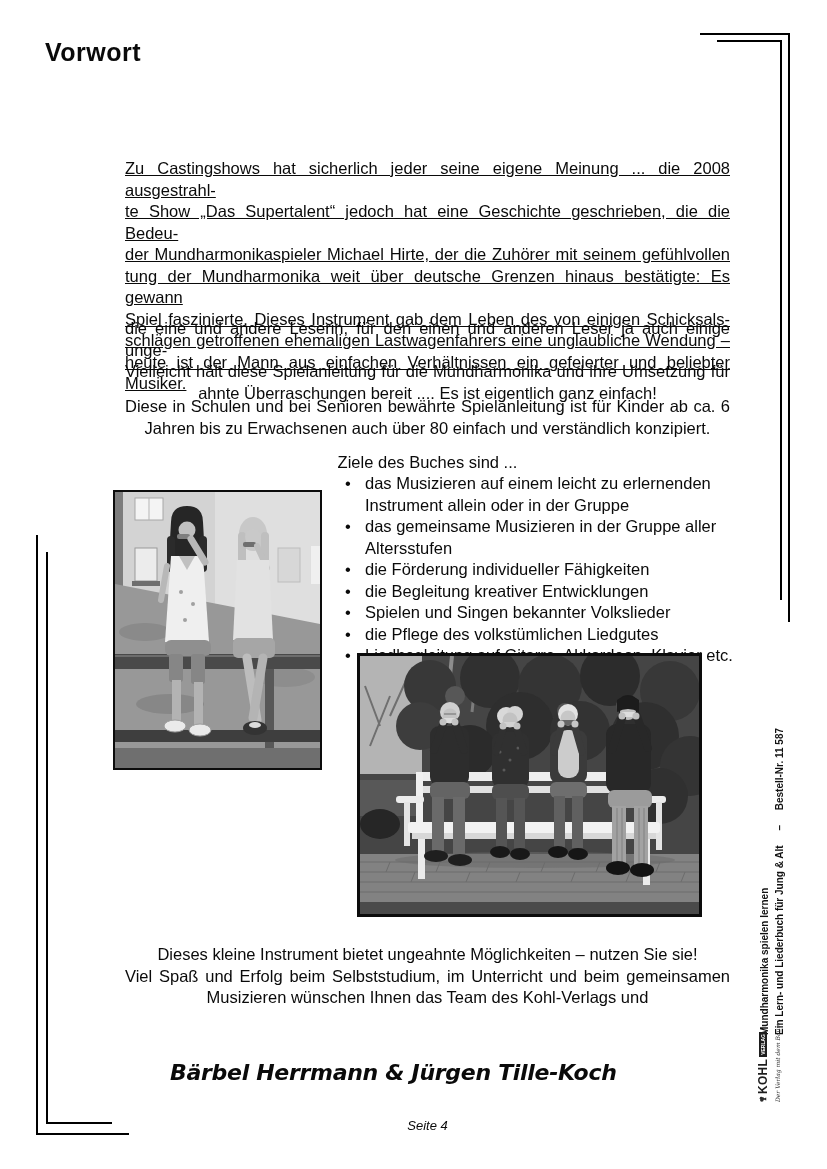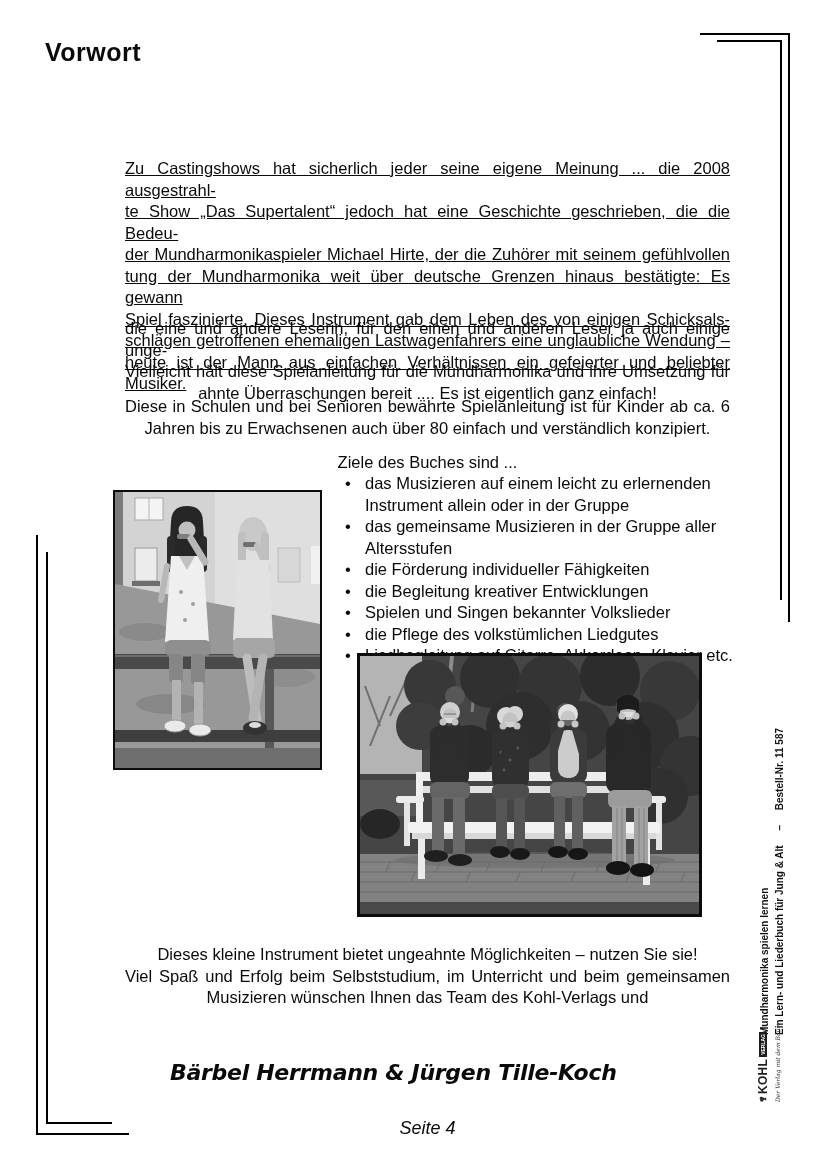--- a/index.html
+++ b/index.html
@@ -89,21 +89,21 @@
   .verlag { font-size: 5px; font-weight: 700; color: #fff; background: #1d1d1d; padding: 1px 2px; }
   .tagline {
     font-size: 6px; font-style: italic;
     font-family: "DejaVu Serif", serif;
     margin-top: 1px; white-space: nowrap; color: #2a2a2a;
   }
 
   
   .footer {
     left: 125px; top: 1118px; width: 605px;
-    text-align: center; font-size: 18px; font-style: italic;
+    text-align: center; font-size: 13px; font-style: italic;
   }
 </style>
 </head>
 <body>
 
 <div class="abs corner corner-tr-outer"></div>
 <div class="abs corner corner-tr-inner"></div>
 <div class="abs corner corner-bl-outer"></div>
 <div class="abs corner corner-bl-inner"></div>
 

